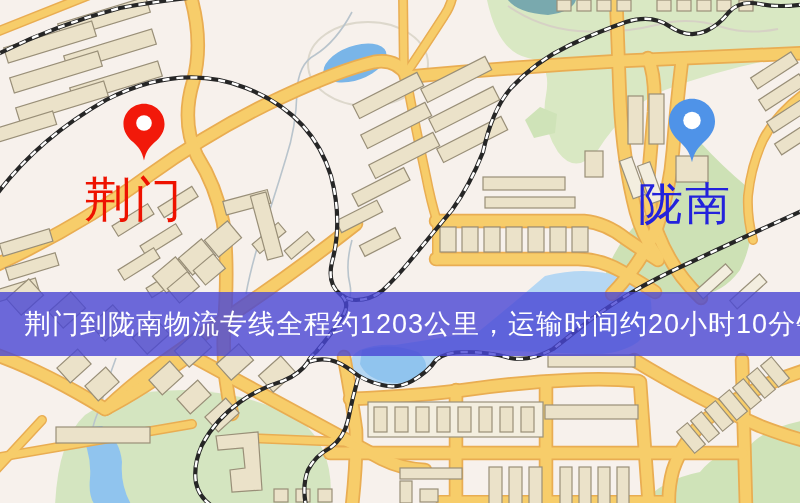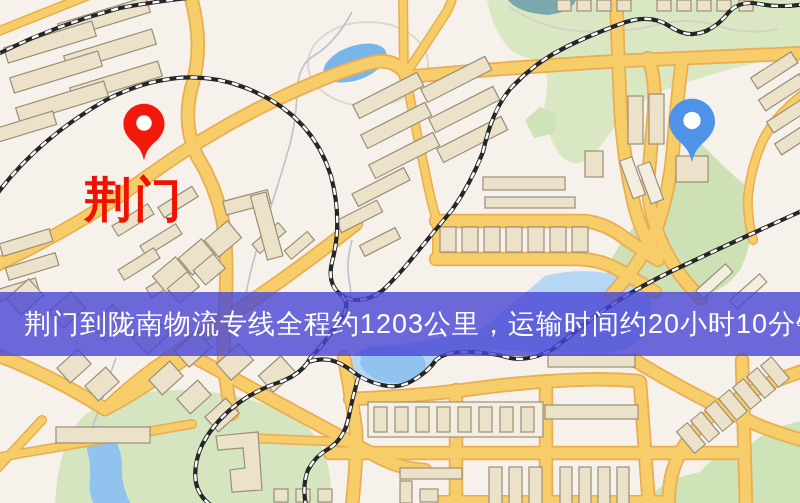--- a/index.html
+++ b/index.html
@@ -14,21 +14,21 @@
   .w-fill{stroke-width:11px;}
   .n-case{stroke-width:10px;}
   .n-fill{stroke-width:7px;}
   .bld{fill:#ebe2c9;stroke:#998f78;stroke-width:1.2px;}
   .bld-light{fill:#f3eedf;stroke:#9a917b;stroke-width:1.2px;}
   .rail-base{fill:none;stroke:#262626;stroke-width:4.2px;}
   .rail-dash{fill:none;stroke:#ffffff;stroke-width:2.4px;stroke-dasharray:7 7;}
   .stream{fill:none;stroke:#b9c4cc;stroke-width:1.6px;}
   .park-path{fill:none;stroke:#d6d1c5;stroke-width:2px;}
   .city-label{
-    position:absolute;font-weight:bold;letter-spacing:2px;
+    position:absolute;font-weight:normal;letter-spacing:2px;
     font-family:"Liberation Sans",sans-serif;white-space:nowrap;
   }
   #origin-label{left:84px;top:168px;font-size:48px;color:#ee1200;}
   #dest-label{left:638px;top:174px;font-size:45px;color:#2322dc;}
   .pin{position:absolute;}
   #origin-pin{left:121px;top:101px;}
   #dest-pin{left:666px;top:96px;}
   #route-banner{
     position:absolute;left:0;top:292px;width:800px;height:64px;
     background:rgba(72,70,212,0.8);color:#ffffff;
@@ -338,16 +338,17 @@
   </div>
 
   <div class="pin" id="dest-pin">
     <svg width="52" height="70" viewBox="0 0 56 76">
       <path d="M28,3 C14.2,3 3,14 3,27.5 C3,36.5 7.8,43.6 15,50 C21,55.5 25.6,61 28,72 C30.4,61 35,55.5 41,50 C48.2,43.6 53,36.5 53,27.5 C53,14 41.8,3 28,3 Z" fill="#4f93e8"></path>
       <circle cx="28" cy="26.5" r="9.5" fill="#ffffff"></circle>
     </svg>
   </div>
 
   <div class="city-label" id="origin-label">荆门</div>
+  <div class="city-label" id="dest-label">陇南</div>
 
   <div id="route-banner">荆门到陇南物流专线全程约1203公里，运输时间约20小时10分钟.</div>
 
 </div>
 
 </body></html>

